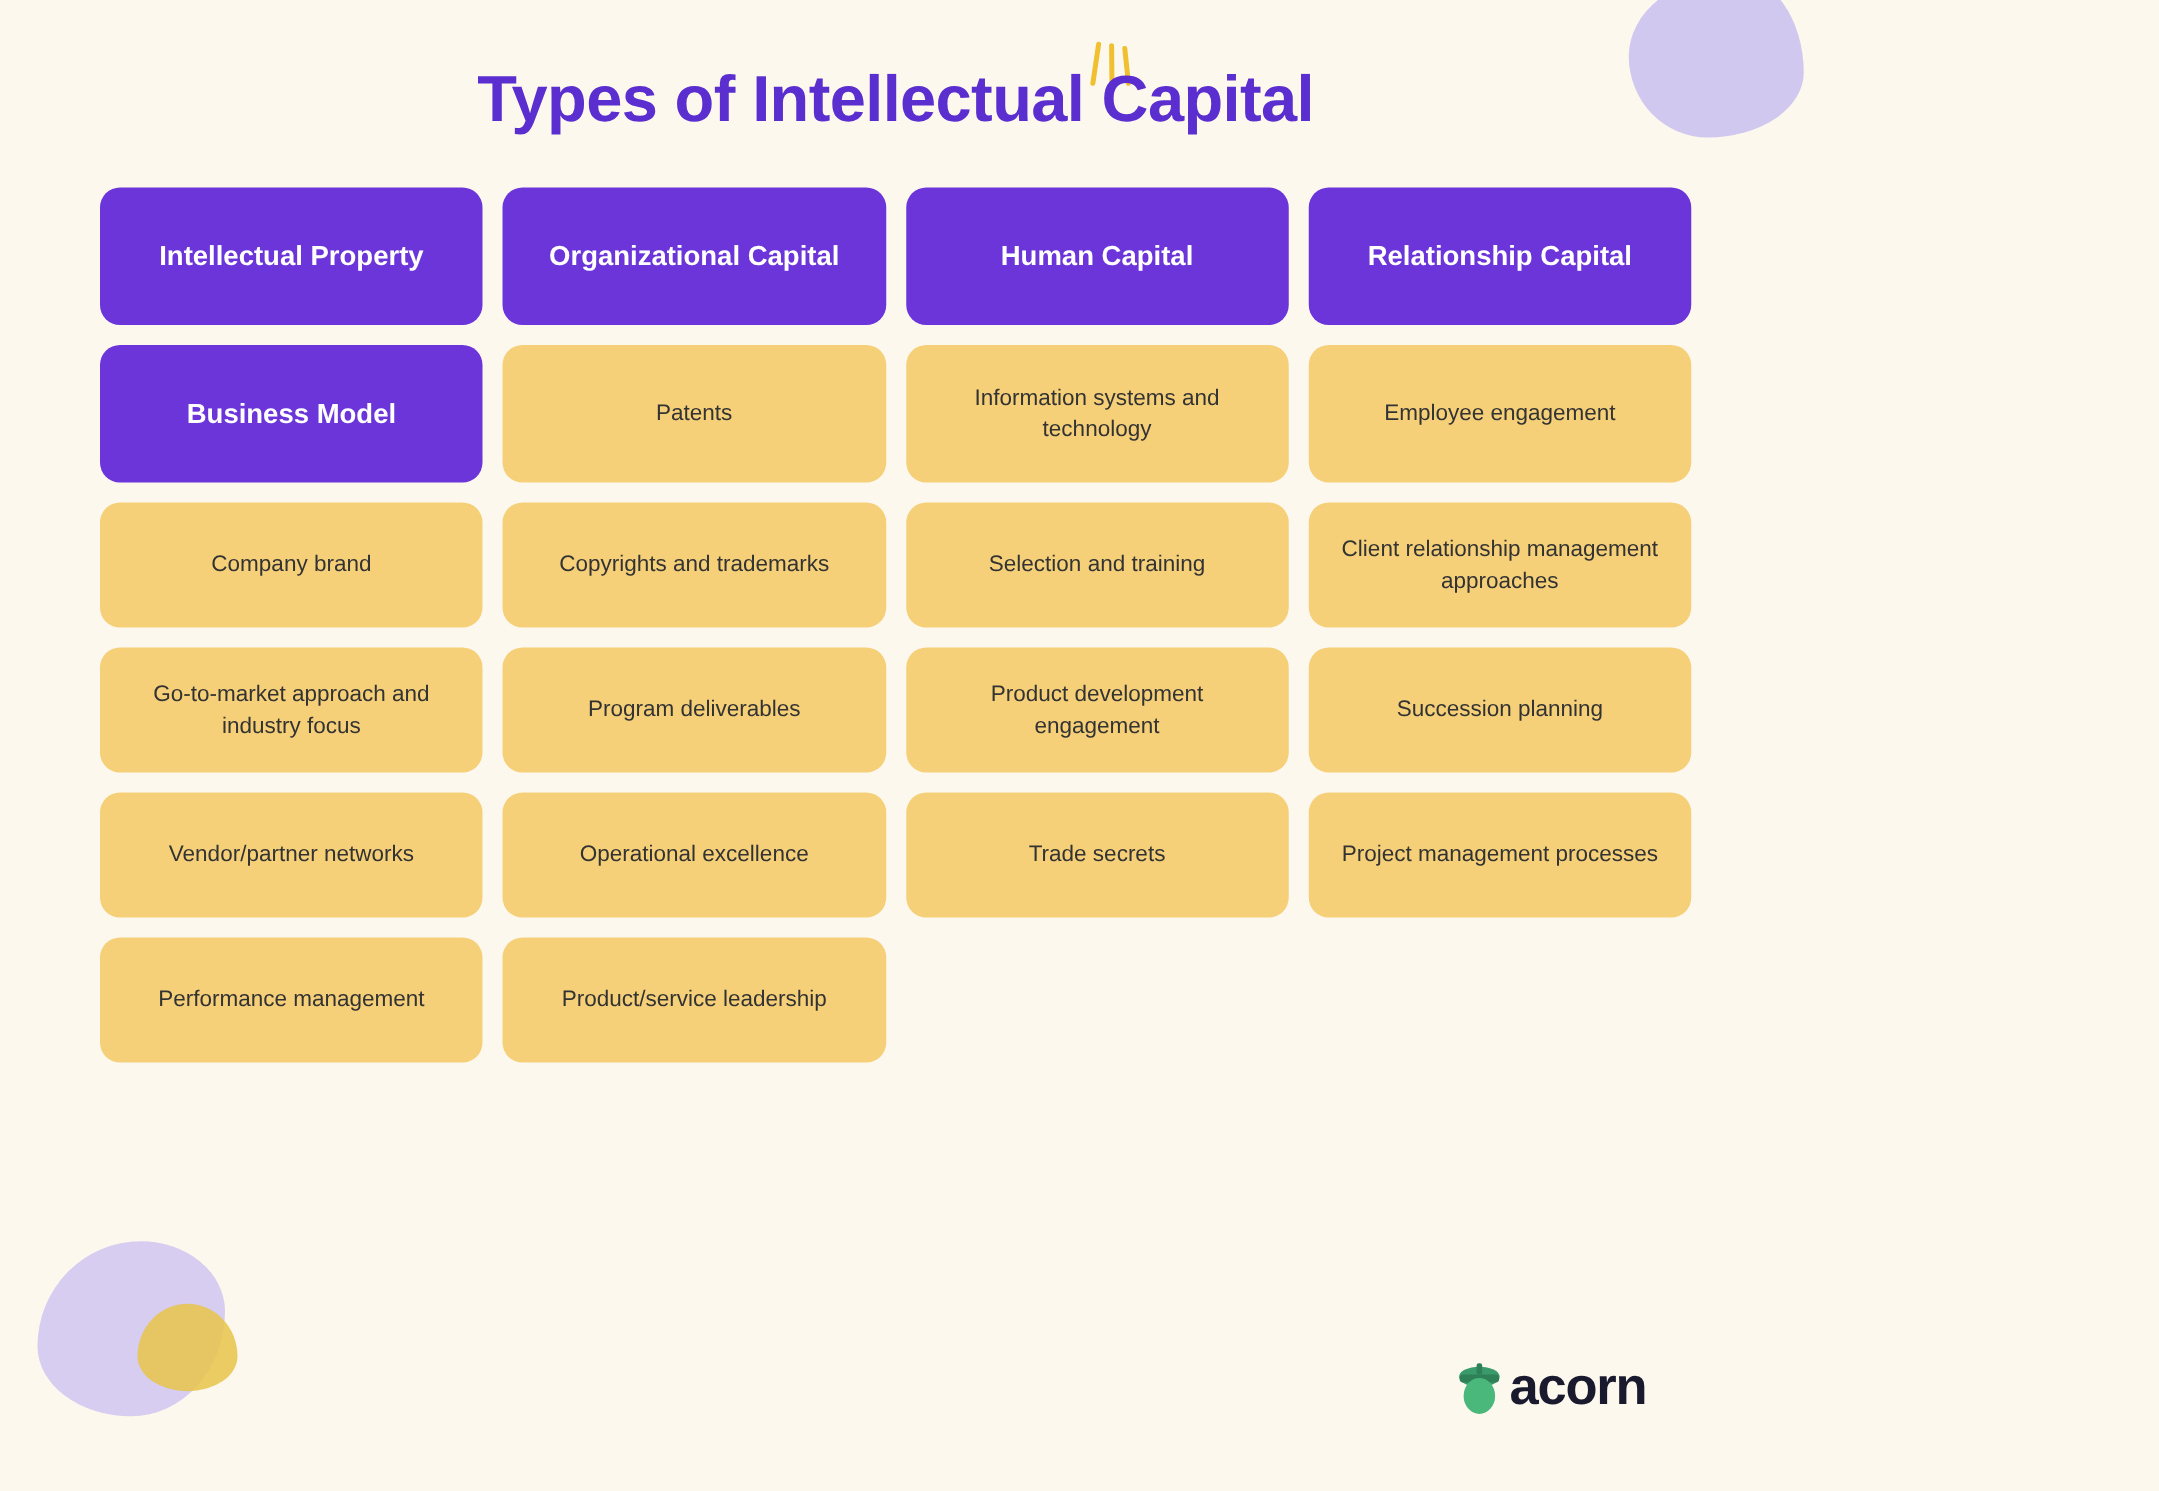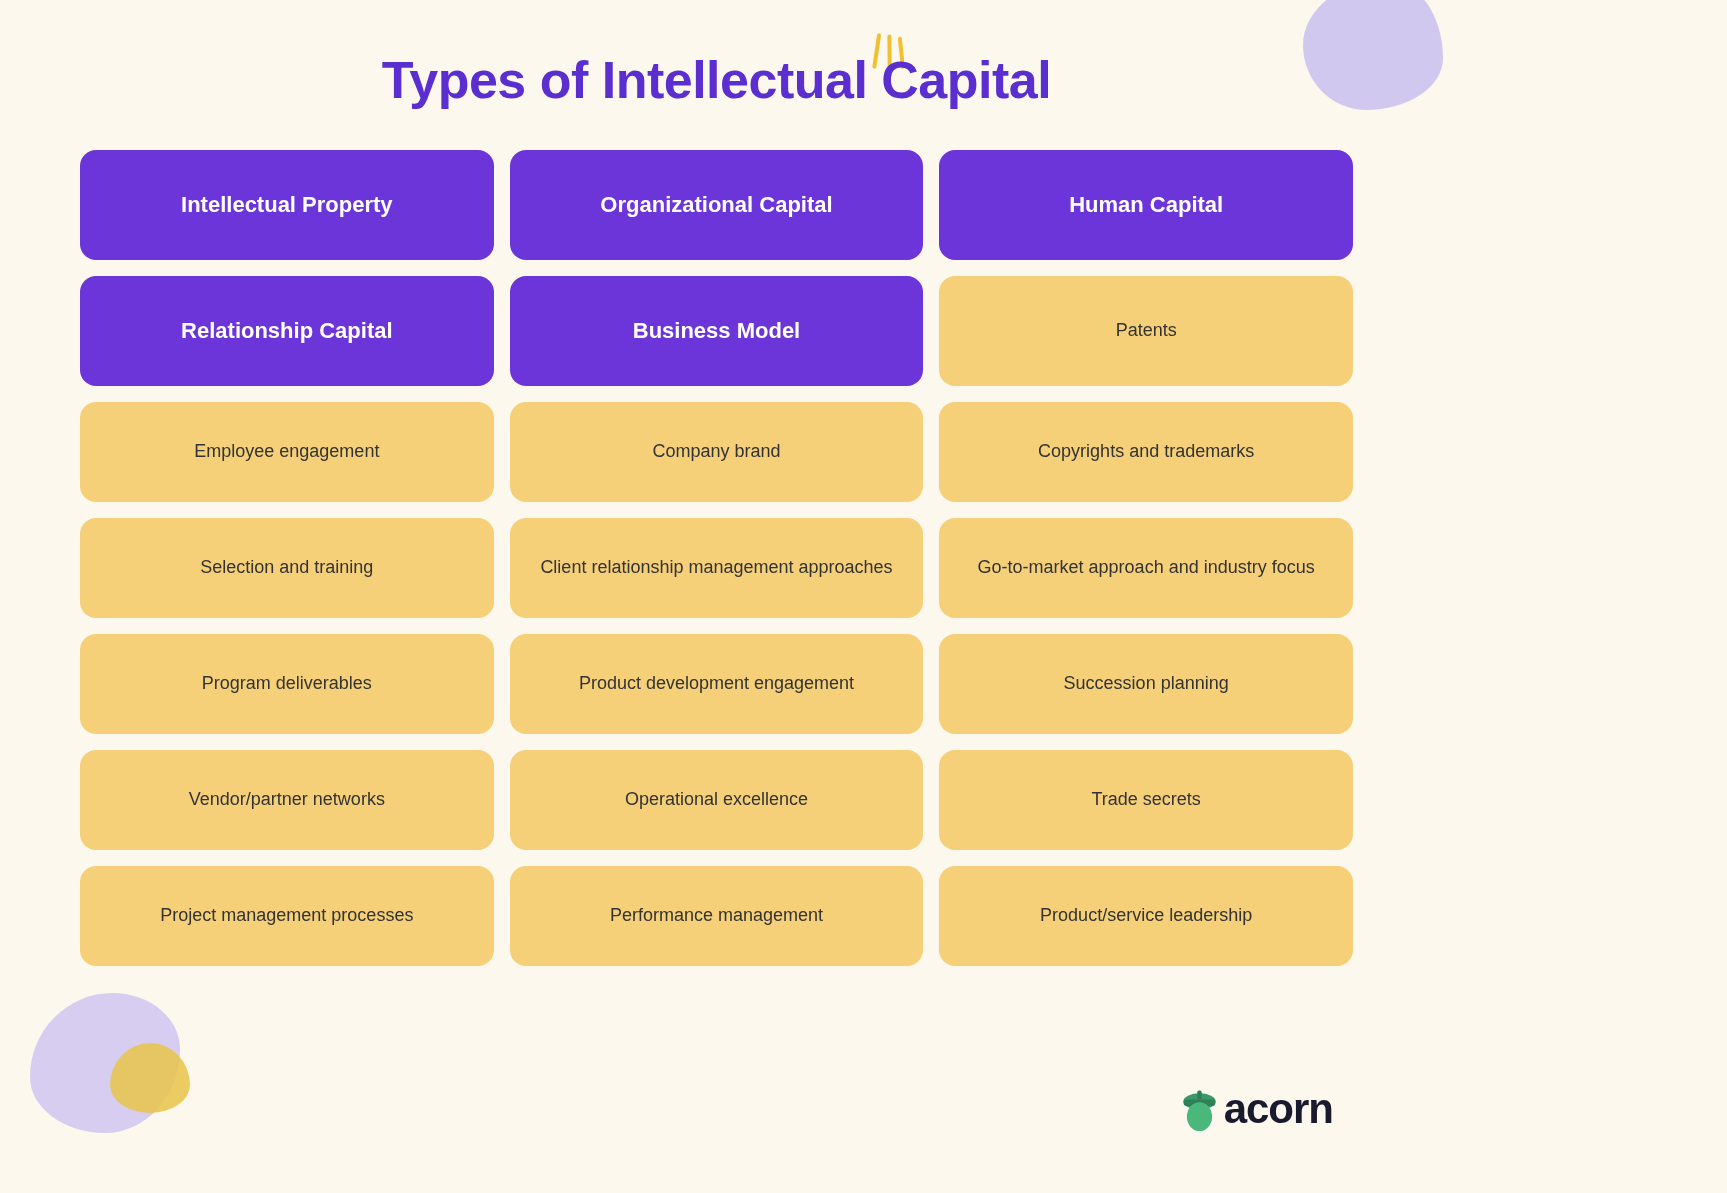--- a/index.html
+++ b/index.html
@@ -76,21 +76,21 @@
       text-align: center;
       margin-bottom: 40px;
       margin-top: 10px;
       letter-spacing: -0.5px;
       position: relative;
       z-index: 2;
     }
 
     .grid-container {
       display: grid;
-      grid-template-columns: repeat(3, 1fr);
+      grid-template-columns: repeat(4, 1fr);
       gap: 16px;
       width: 100%;
       max-width: 1560px;
     }
 
     
     .header-cell {
       background-color: #6b35d9;
       border-radius: 16px;
       padding: 20px 16px;
@@ -118,21 +118,21 @@
       min-height: 100px;
       display: flex;
       align-items: center;
       justify-content: center;
     }
 
     
     .acorn-logo {
       position: absolute;
       bottom: 60px;
-      right: 100px;
+      right: 116px;
       display: flex;
       align-items: center;
       gap: 2px;
     }
 
     .acorn-icon {
       width: 45px;
       height: 45px;
     }
 
@@ -177,20 +177,23 @@
       <span>Relationship Capital</span>
     </div>
     <div class="header-cell">
       <span>Business Model</span>
     </div>
 
     <div class="data-cell">
       <span>Patents</span>
     </div>
     <div class="data-cell">
+      <span>Information systems and technology</span>
+    </div>
+    <div class="data-cell">
       <span>Employee engagement</span>
     </div>
     <div class="data-cell">
       <span>Company brand</span>
     </div>
 
     <div class="data-cell">
       <span>Copyrights and trademarks</span>
     </div>
     <div class="data-cell">

